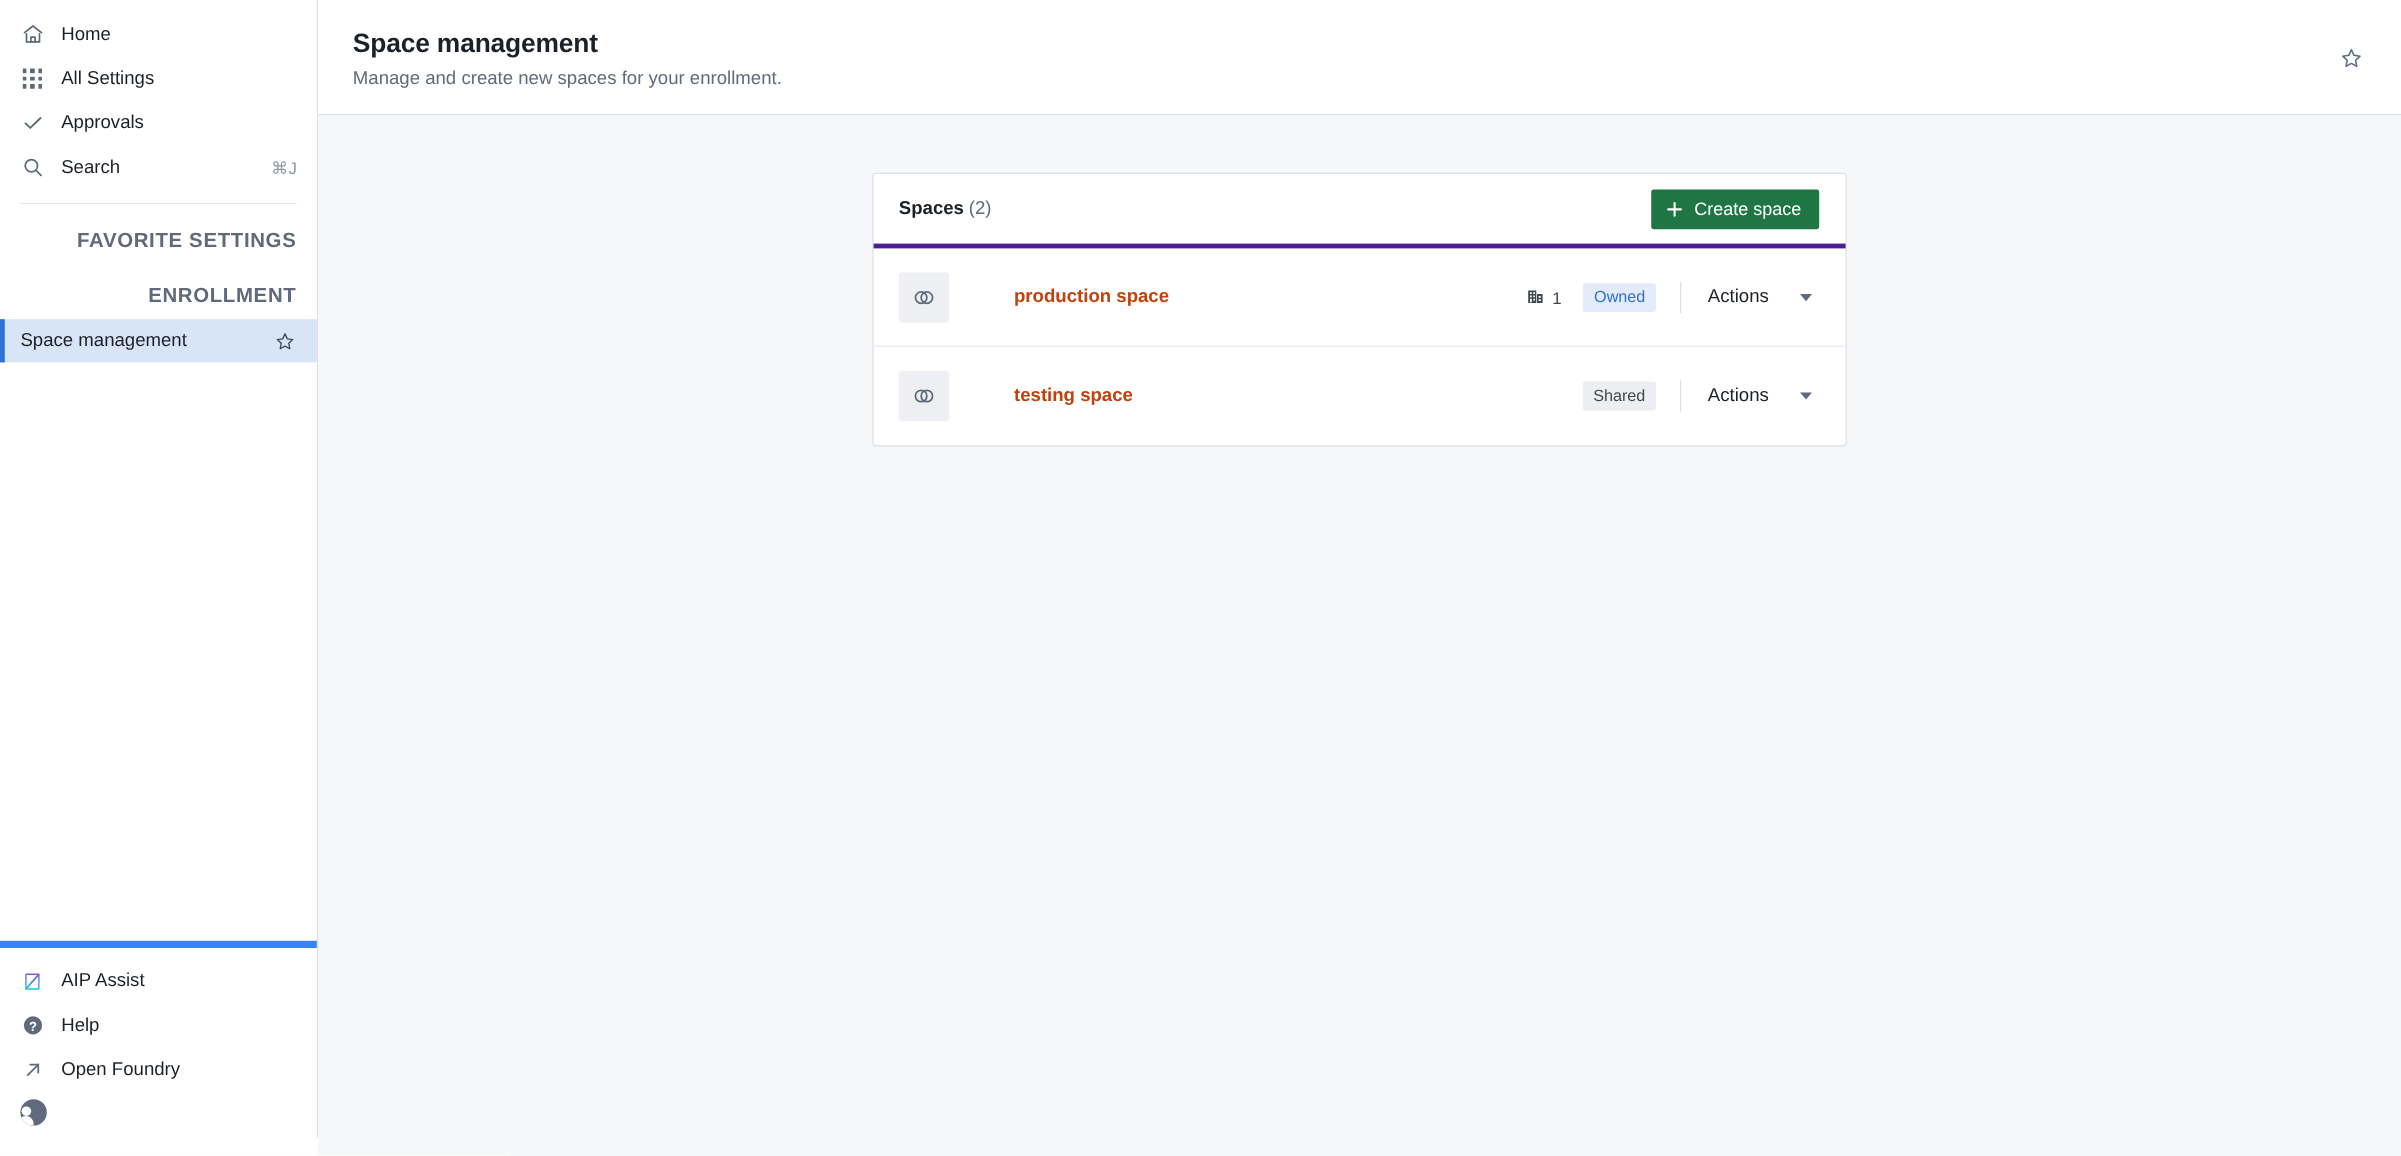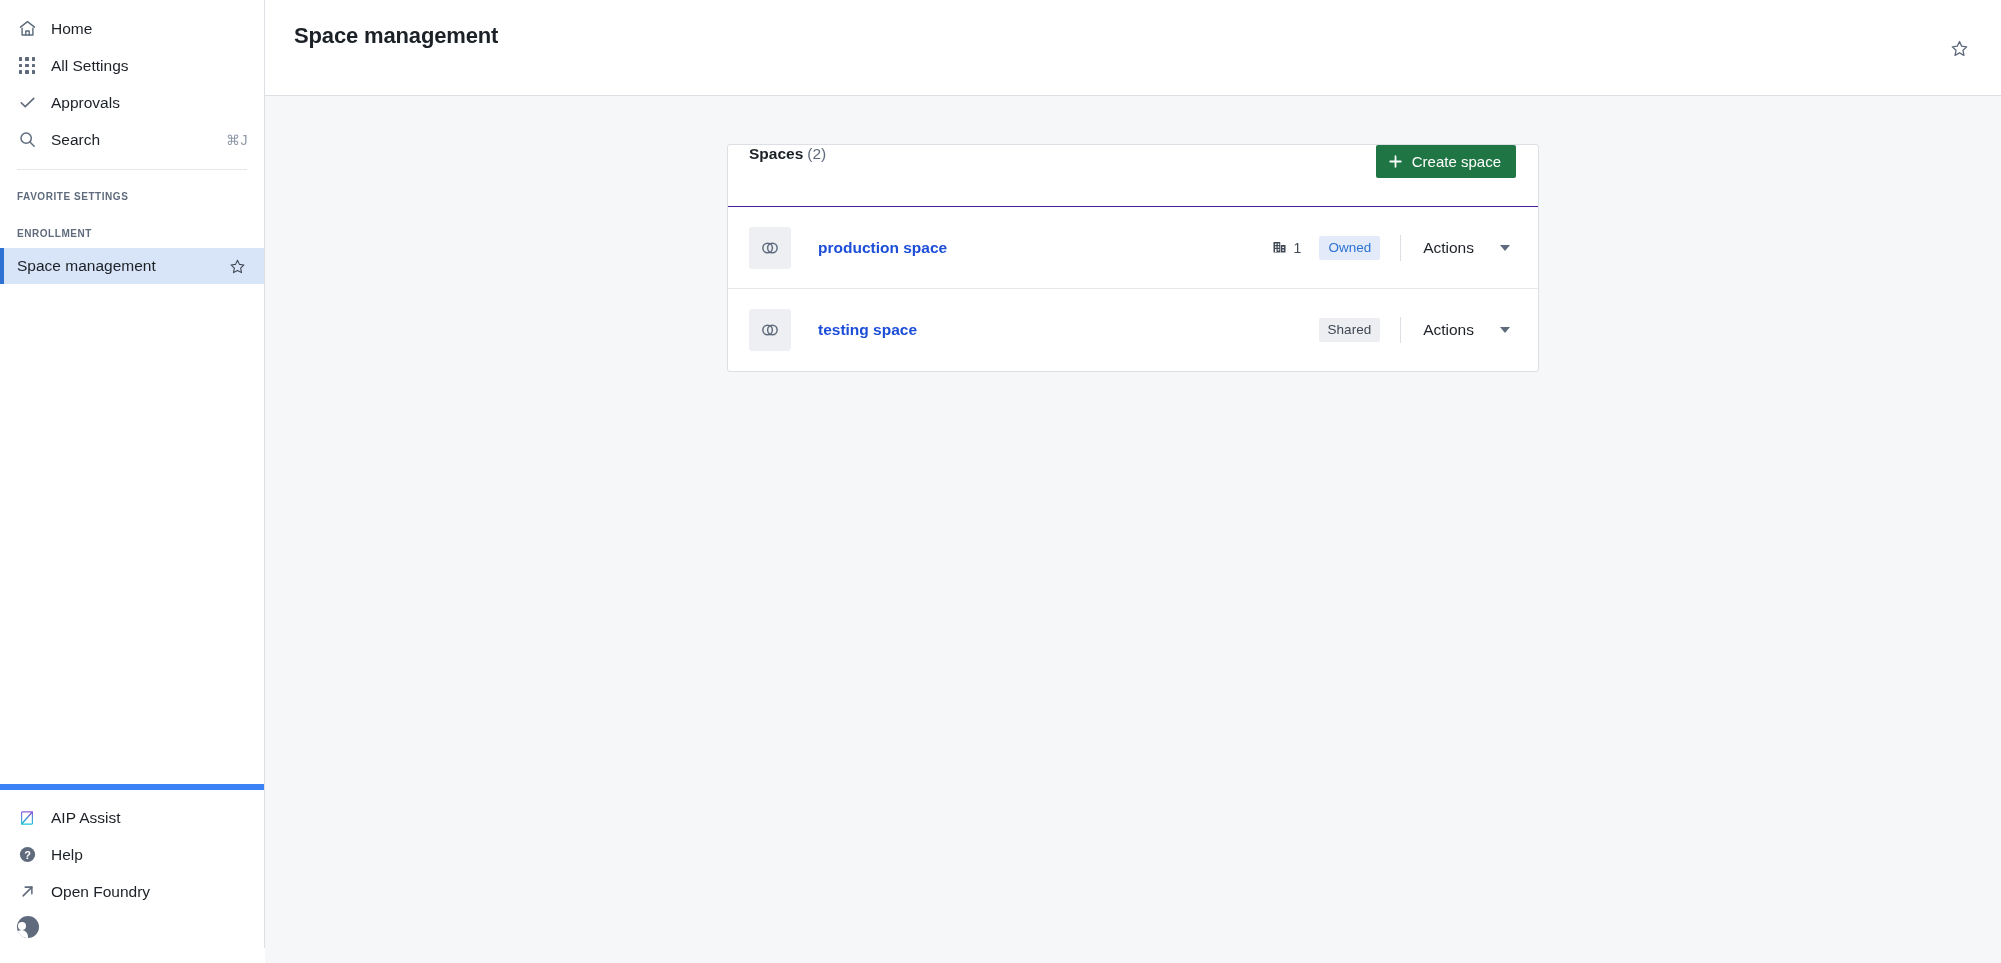--- a/index.html
+++ b/index.html
@@ -40,25 +40,26 @@
   .sb-label { flex: 1 1 auto; white-space: nowrap; }
   .sb-shortcut {
     color: #8f99a8; font-size: 14px;
     letter-spacing: 0.5px;
   }
   .sb-divider {
     height: 1px; background: #e5e8eb;
     margin: 11px 17px 0 17px;
   }
   .sb-section {
-    font-size: 10px; font-weight: bold;
+    font-size: 17px; font-weight: bold;
     color: #5f6b7c;
     letter-spacing: 0.55px;
     padding: 21px 17px 9px 17px;
     text-transform: uppercase;
+    text-align: right;
   }
   .sb-section.tight { padding-top: 17px; }
   .sb-nav-item {
     display: flex; align-items: center;
     height: 36px;
     padding: 0 18px 0 17px;
     font-size: 15.5px;
     color: #1c2127;
     cursor: pointer;
     position: relative;
@@ -139,24 +140,24 @@
   }
   .card {
     width: 812px;
     background: #ffffff;
     border: 1px solid #dcdfe4;
     border-radius: 3px;
     align-self: flex-start;
     box-shadow: 0 0 0 rgba(0,0,0,0);
   }
   .card-head {
-    display: flex; 
+    display: flex; align-items: center;
     height: 62px;
     padding: 0 22px 0 21px;
-    border-bottom: 1px solid #4c1d95;
+    border-bottom: 4px solid #4c1d95;
   }
   .card-title {
     font-size: 15.5px; font-weight: bold; color: #1c2127;
   }
   .card-count { color: #5f6b7c; font-weight: normal; margin-left: 4px; }
   .card-head-spacer { flex: 1 1 auto; }
   .btn-primary {
     background: #1f7544;
     color: #ffffff;
     border: none; border-radius: 2px;
@@ -178,22 +179,22 @@
   .space-row:last-child { border-bottom: none; }
   .space-thumb {
     width: 42px; height: 42px;
     background: #edeff2;
     border-radius: 3px;
     display: flex; align-items: center; justify-content: center;
     flex: 0 0 42px;
     color: #5f6b7c;
   }
   .space-name {
-    font-size: 15.5px; font-weight: bold; color: #1d4ed8;
-    margin-left: 27px;
+    font-size: 15.5px; font-weight: bold; color: #c2410c;
+    margin-left: 54px;
   }
   .space-spacer { flex: 1 1 auto; }
   .space-meta { display: flex; align-items: center; gap: 0; }
   .count-chip {
     display: flex; align-items: center; gap: 7px;
     color: #404854; font-size: 14px;
     margin-right: 18px;
   }
   .badge {
     font-size: 13.5px;
@@ -347,20 +348,21 @@
       </div>
 
     </div>
   </nav>
 
   <main class="main">
 
     <header class="page-header">
       <div class="ph-text">
         <div class="ph-title">Space management</div>
+        <div class="ph-sub">Manage and create new spaces for your enrollment.</div>
       </div>
       <div class="ph-star">
         <svg width="19" height="19" viewBox="0 0 20 20" fill="none" stroke="currentColor" stroke-width="1.35" stroke-linejoin="round">
           <path d="M10 2.6 12.3 7.5 17.6 8.2 13.7 11.9 14.7 17.2 10 14.6 5.3 17.2 6.3 11.9 2.4 8.2 7.7 7.5Z"></path>
         </svg>
       </div>
     </header>
 
     <section class="content">
       <div class="card">

